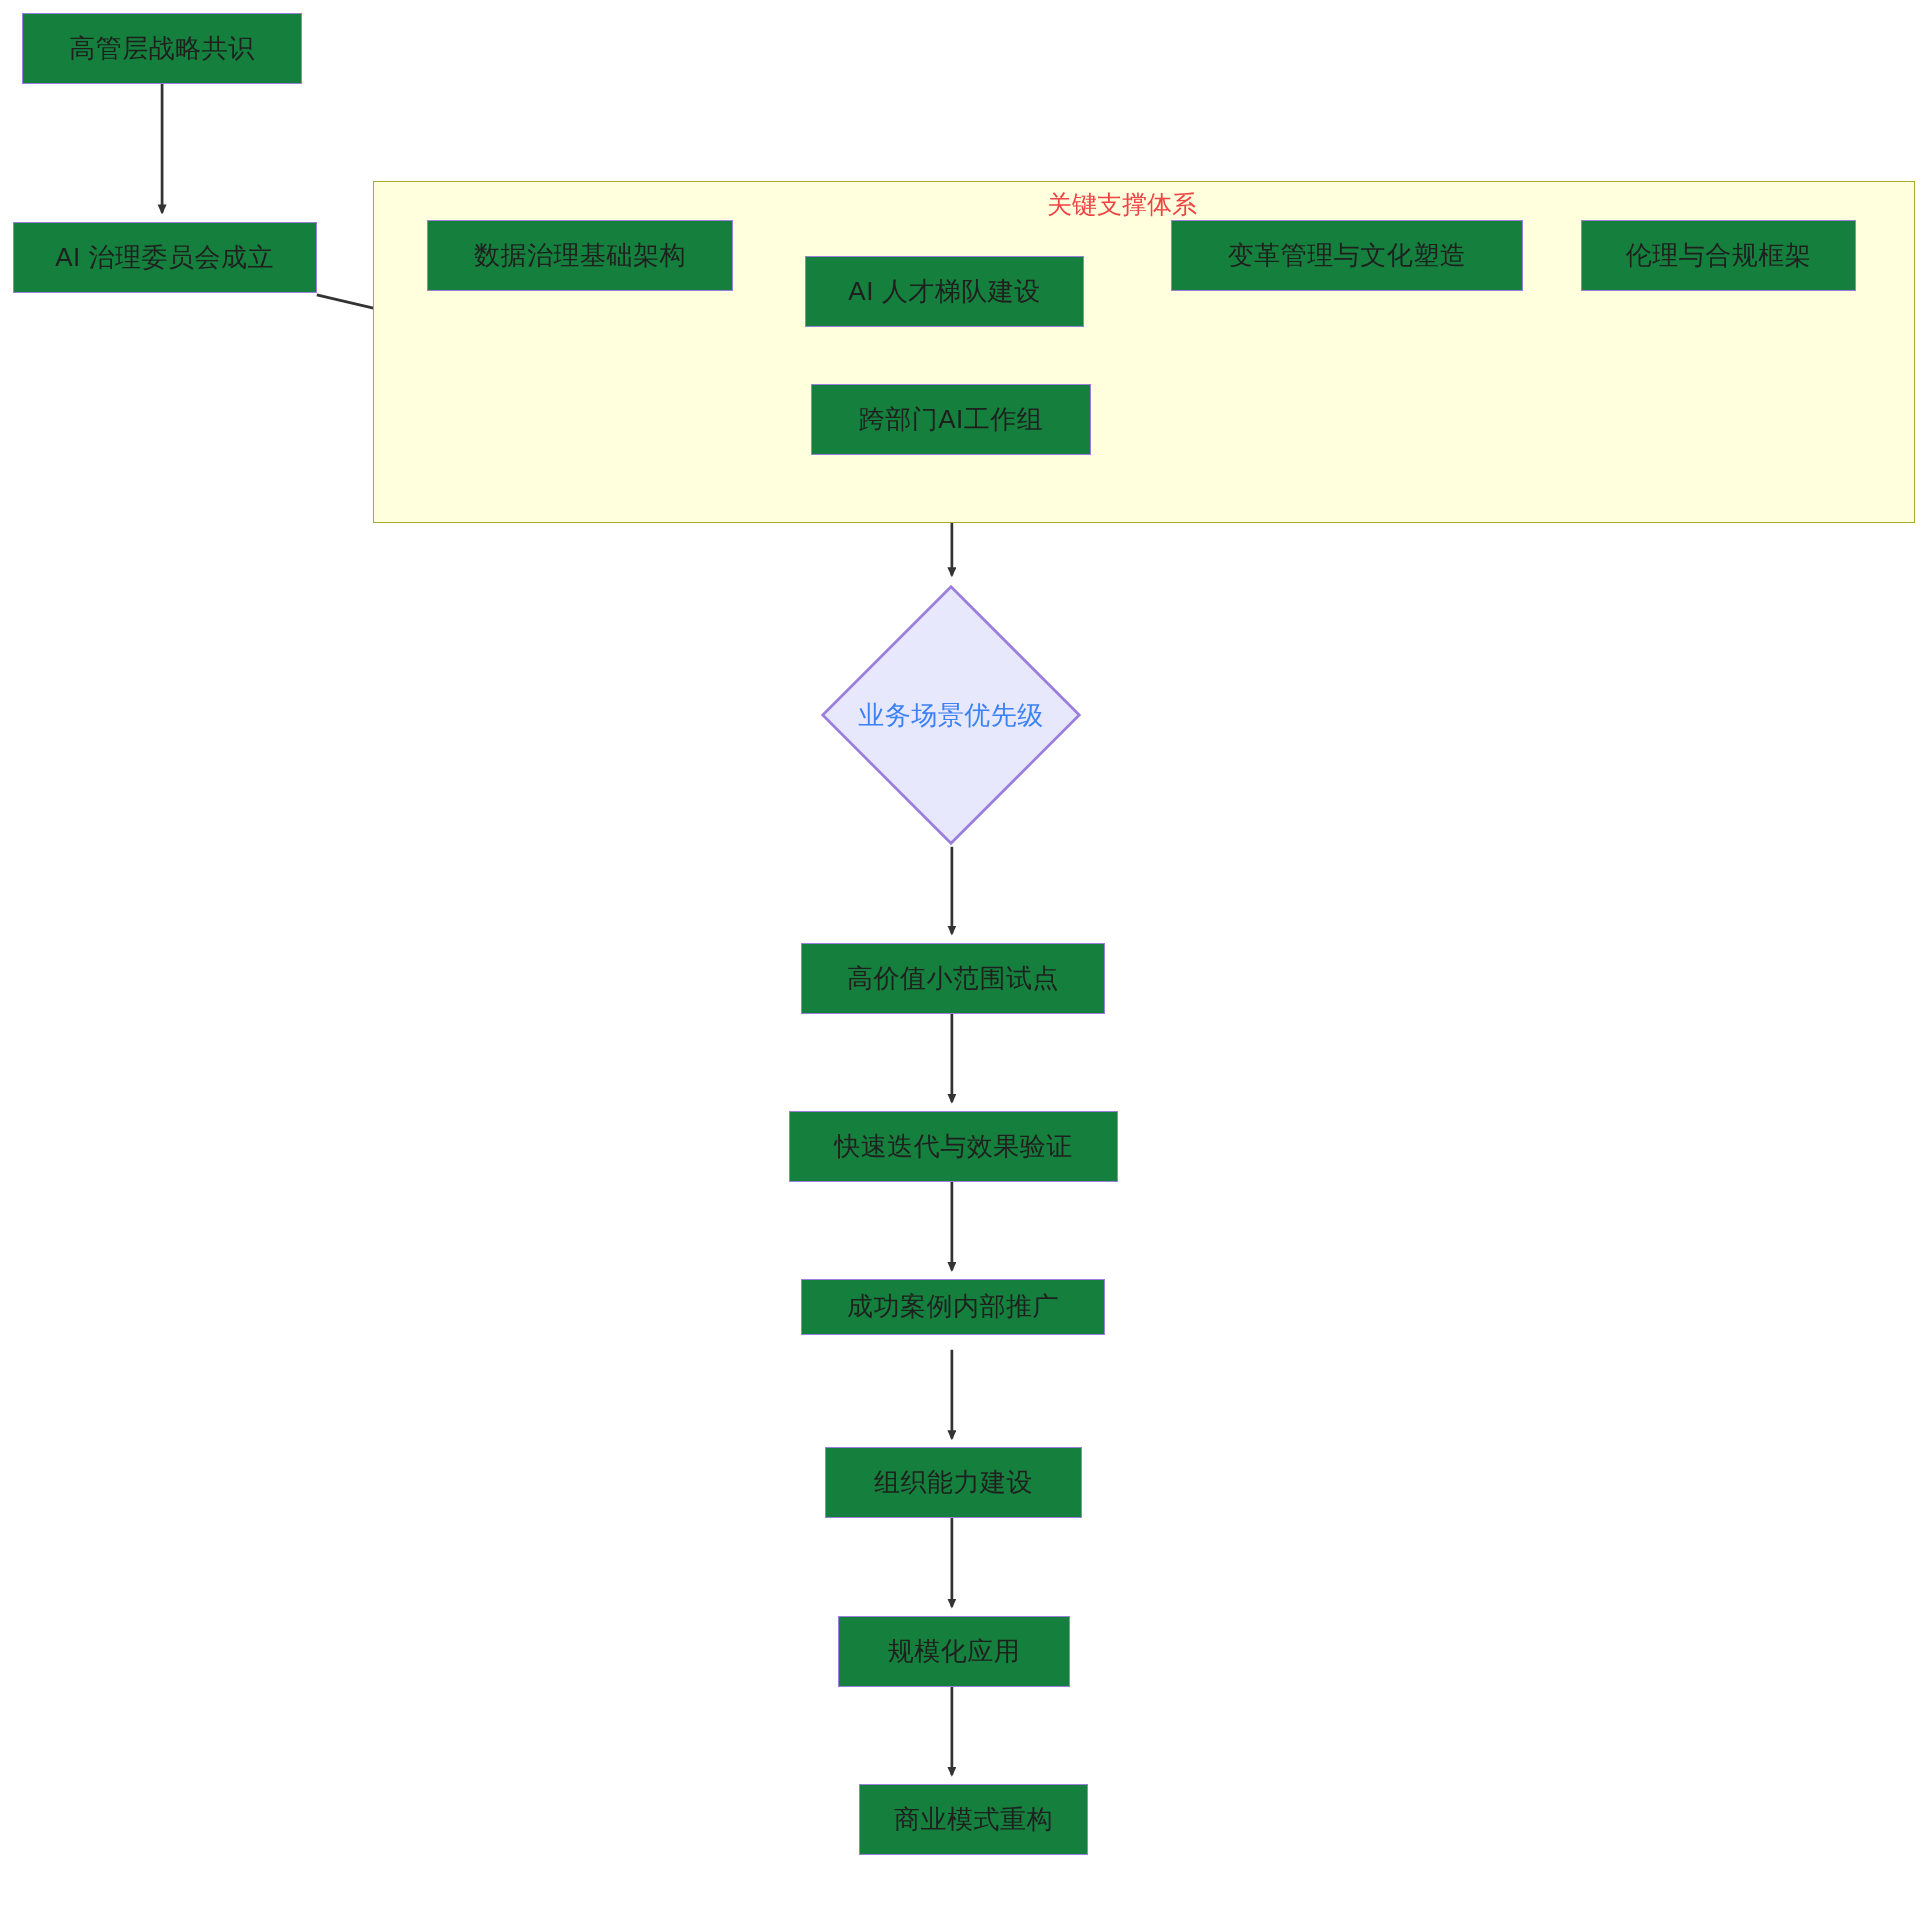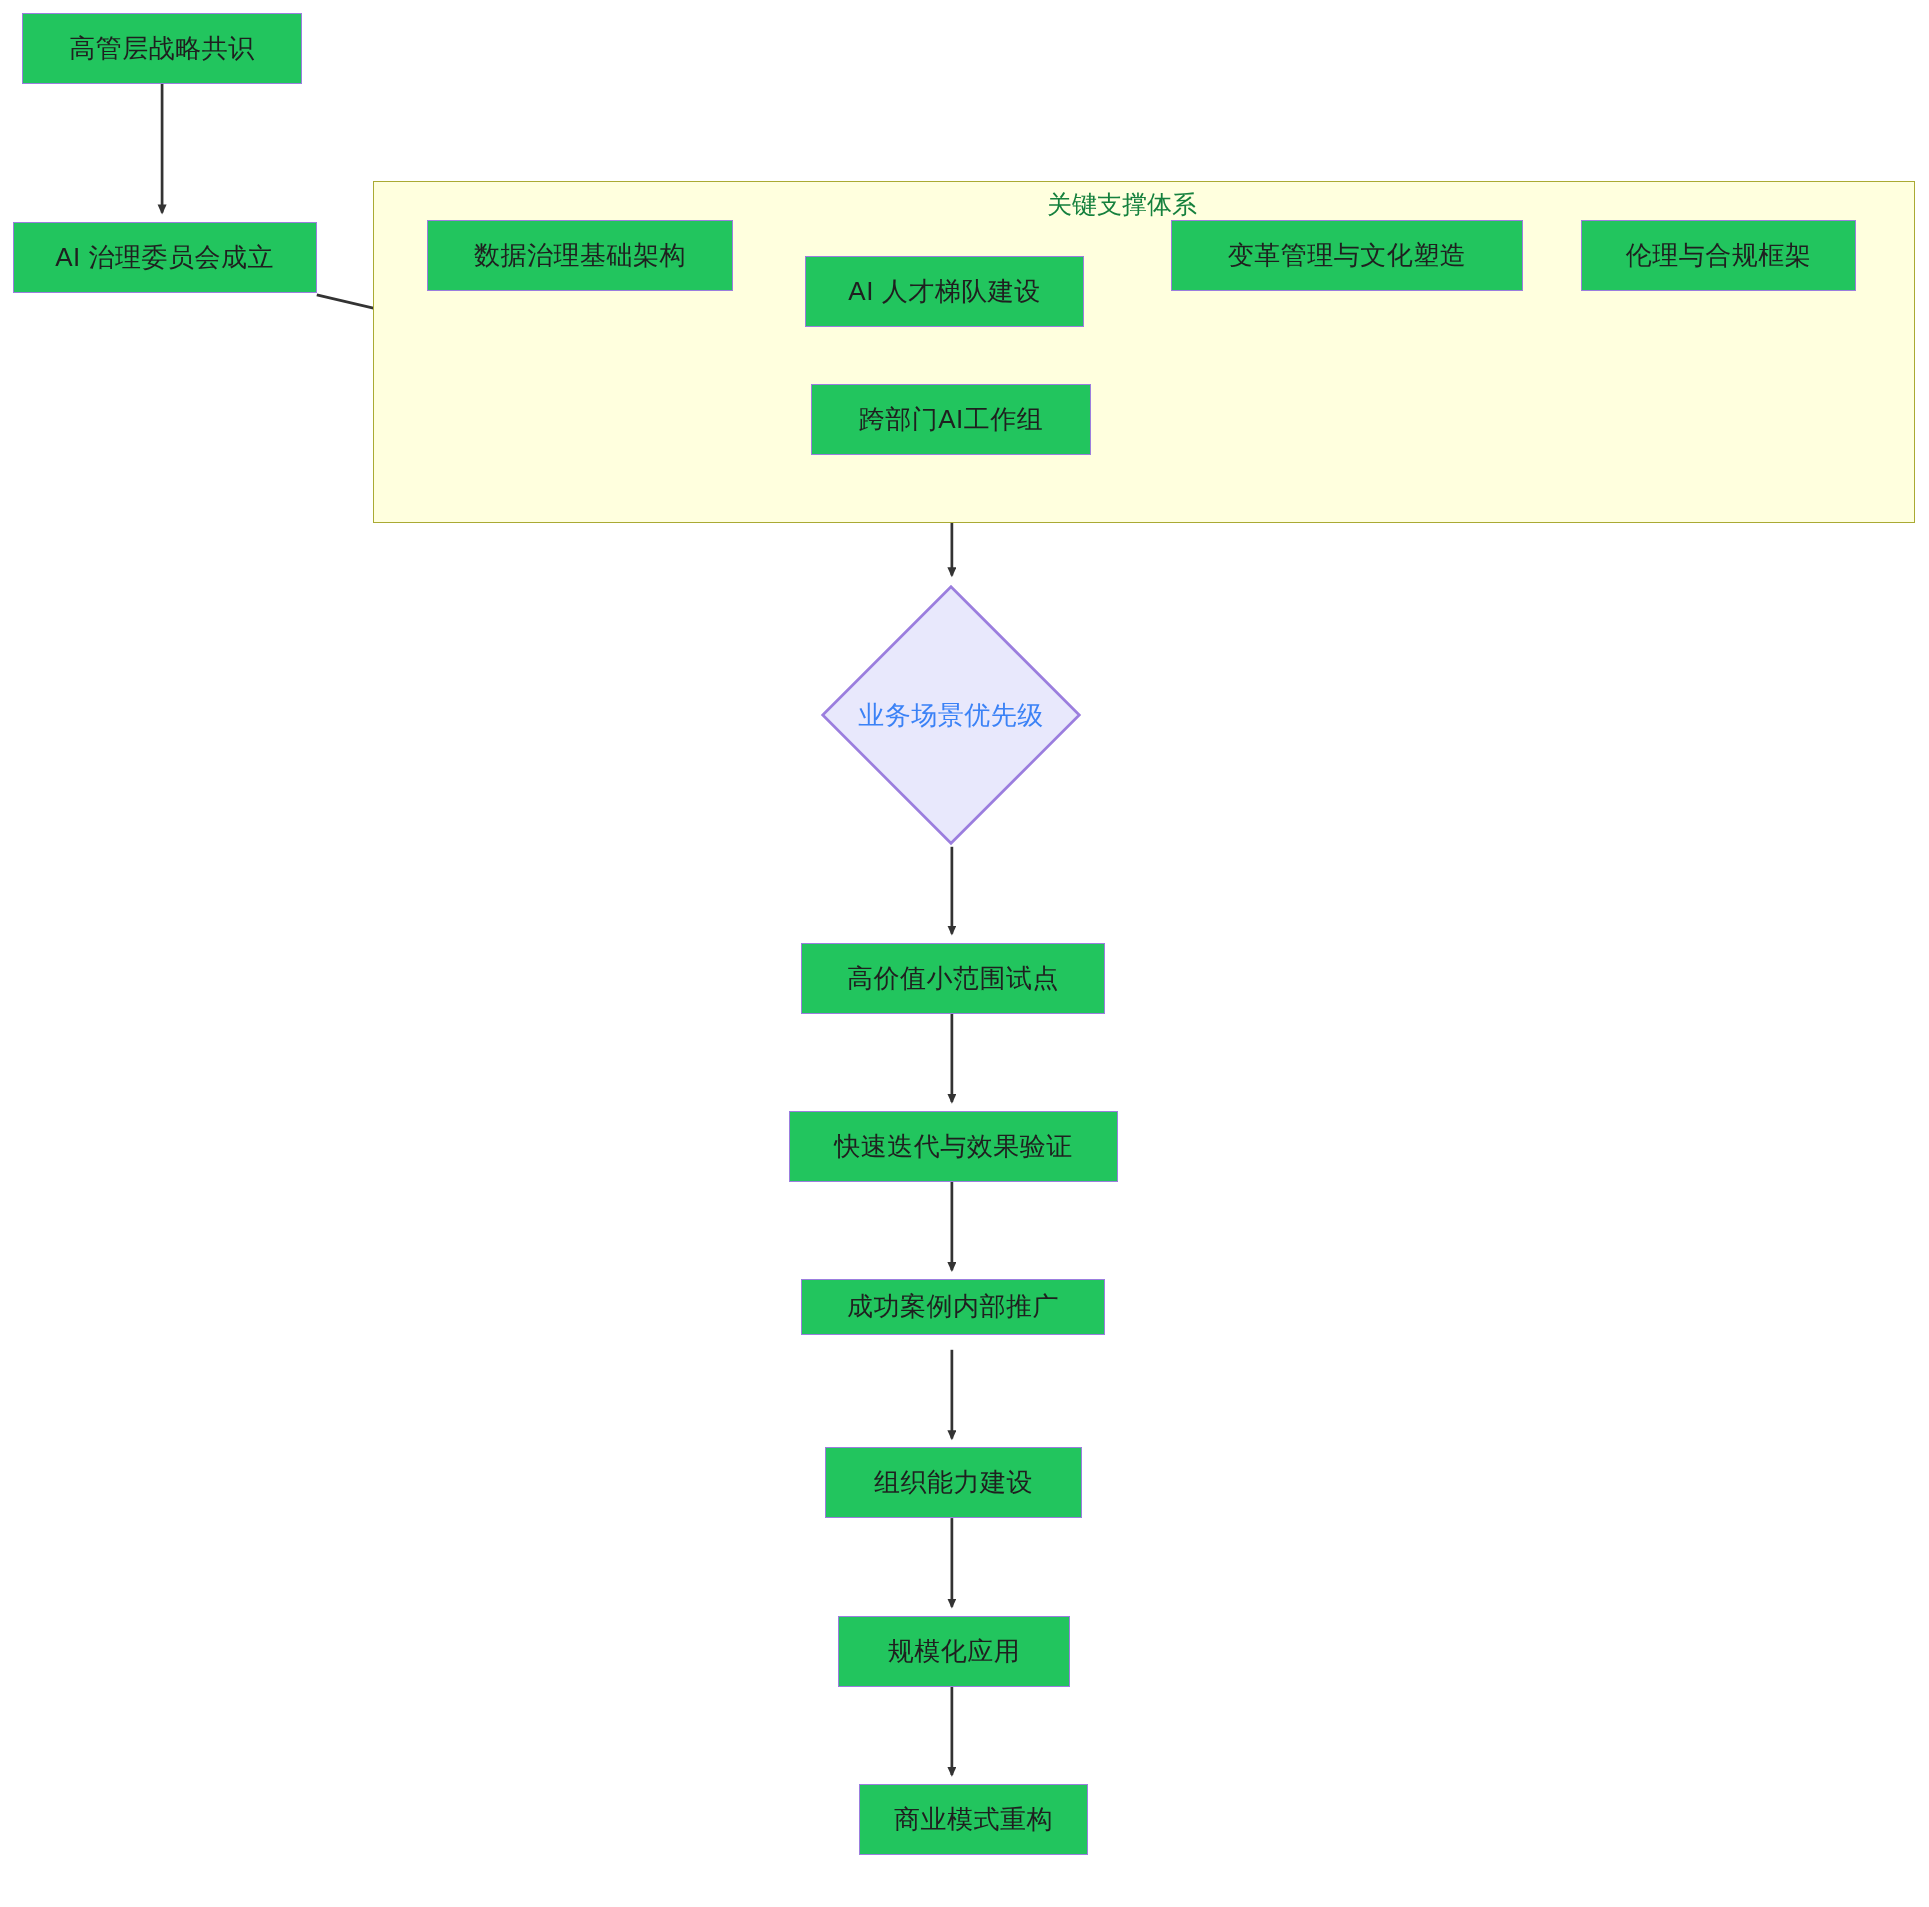--- a/index.html
+++ b/index.html
@@ -21,42 +21,42 @@
     position: absolute;
     left: 0;
     top: 0;
     width: 1930px;
     height: 1908px;
     pointer-events: none;
   }
   .node {
     position: absolute;
     box-sizing: border-box;
-    background: #22c55e;
+    background: #15803d;
     border: 1.8px solid #9b7ede;
     display: flex;
     align-items: center;
     justify-content: center;
     color: #1f1f1f;
     font-size: 26px;
     line-height: 1.2;
     letter-spacing: 0.5px;
     white-space: nowrap;
     z-index: 3;
   }
   .cluster {
     position: absolute;
     box-sizing: border-box;
     background: #ffffde;
     border: 1.8px solid #aaaa33;
     z-index: 1;
   }
   .cluster-title {
     position: absolute;
-    color: #15803d;
+    color: #ef4444;
     font-size: 25px;
     white-space: nowrap;
     transform: translateX(-50%);
     z-index: 2;
   }
   .diamond-wrap {
     position: absolute;
     z-index: 3;
   }
   .diamond-wrap svg {

